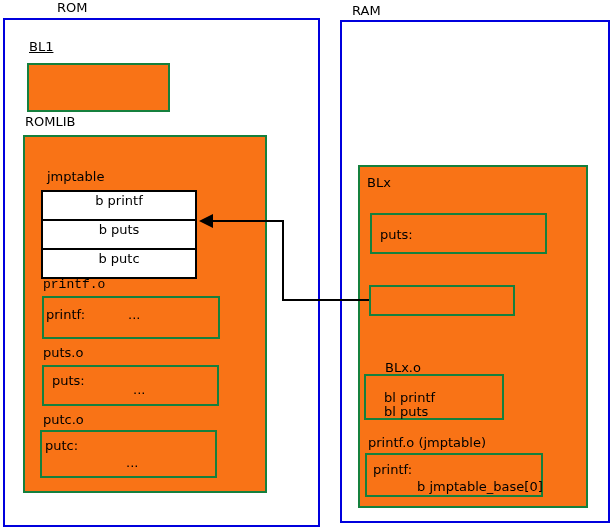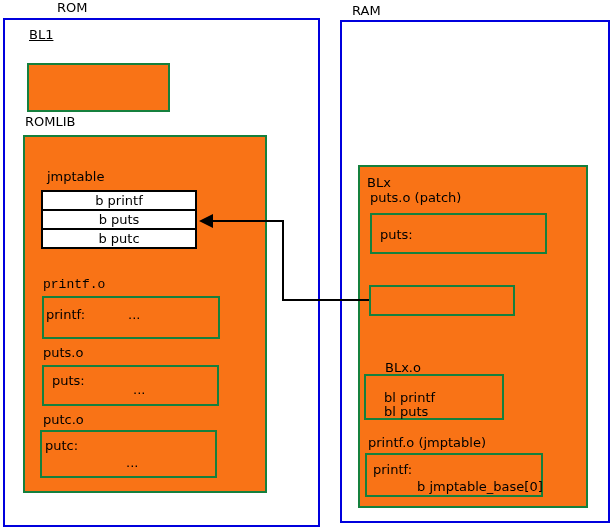--- a/index.html
+++ b/index.html
@@ -27,29 +27,29 @@
   .bbox {
     position: absolute;
     border: 2px solid #15803d;
     box-sizing: border-box;
     background: #f97316;
     text-align: center;
   }
   
   .rom-frame   { left: 3px;  top: 18px;  width: 317px; height: 509px; }
   .rom-title   { left: 57px; top: 1px; }
-  .bl1-label   { left: 29px; top: 28px; text-decoration: underline; }
+  .bl1-label   { left: 29px; top: 40px; text-decoration: underline; }
   .bl1-box     { left: 27px; top: 63px;  width: 143px; height: 49px; }
   .romlib-label{ left: 25px; top: 115px; }
   .romlib-box  { left: 23px; top: 135px; width: 244px; height: 358px; }
   .jmptable-label { left: 47px; top: 170px; }
   .jmptable    { position: absolute; left: 41px; top: 190px; width: 156px; }
   .jmptable-row {
     position: relative;
-    height: 21px;
+    height: 31px;
     border: 2px solid #000000;
     box-sizing: border-box;
     background: #ffffff;
     text-align: center;
     line-height: 17px;
     font-size: 13px;
   }
   .jmptable-row + .jmptable-row { margin-top: -2px; }
   .obj-label-printf { left: 43px; top: 278px; font-family: Liberation Mono, monospace; }
   .obj-box-printf   { left: 42px; top: 296px; width: 178px; height: 43px; }
@@ -128,21 +128,20 @@
     <span class="sym sym-putc">putc:</span>
     <span class="sym dots-putc">...</span>
   </div>
 
   <div class="lbl ram-title">RAM</div>
   <div class="frame ram-frame"></div>
 
   <div class="bbox blx-box"></div>
   <div class="lbl blx-label">BLx</div>
 
-  <div class="lbl patch-label">puts.o (patch)</div>
   <div class="bbox patch-box">
     <span class="sym sym-patch-puts">puts:</span>
   </div>
 
   <div class="bbox jb-box"></div>
 
   <div class="lbl blxo-label">BLx.o</div>
   <div class="bbox blxo-box">
     <span class="sym blxo-line1">bl printf</span>
     <span class="sym blxo-line2">bl puts</span>

